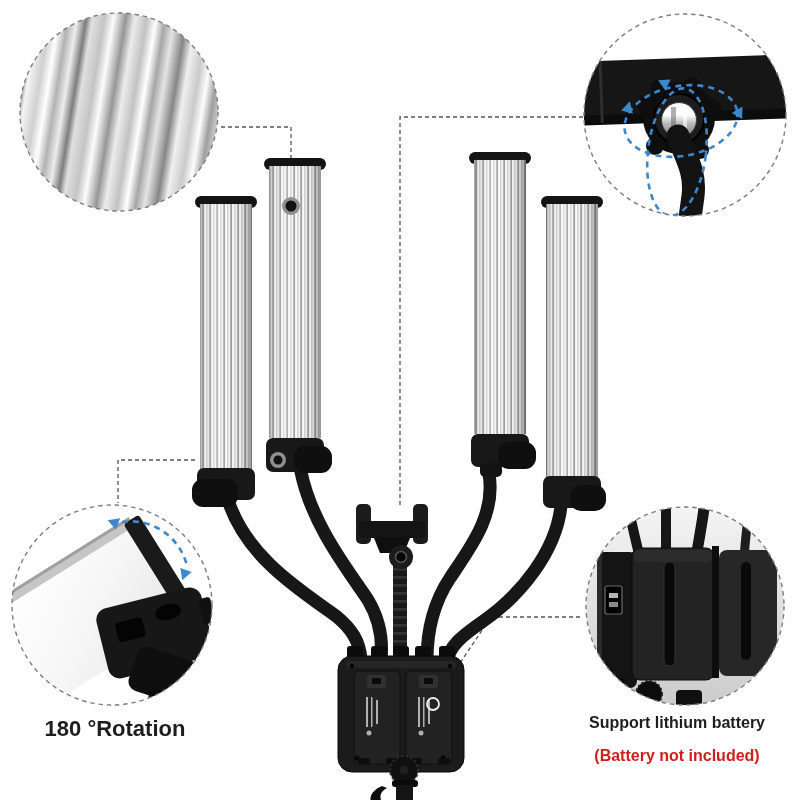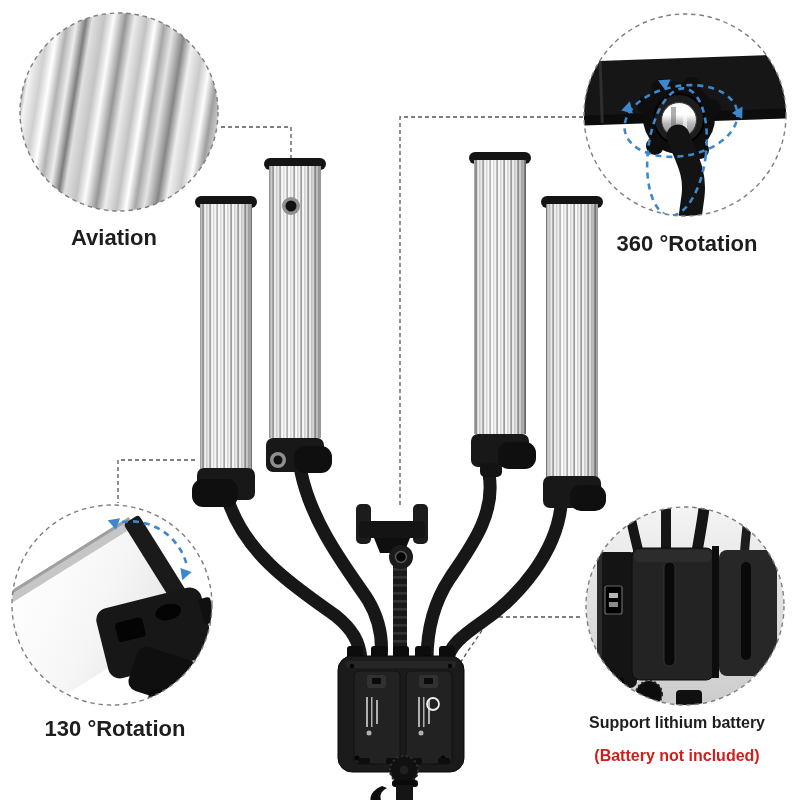--- a/index.html
+++ b/index.html
@@ -300,22 +300,20 @@
 
   <g fill="none" stroke="#7e7e7e" stroke-width="1.4" stroke-dasharray="4.5 3.8">
     <circle cx="119" cy="112" r="99"></circle>
     <circle cx="685" cy="115" r="101"></circle>
     <circle cx="112" cy="605" r="100"></circle>
     <circle cx="685" cy="606" r="99"></circle>
   </g>
 </svg>
 
 <div class="label label-aluminum">
-  <div>Aviation</div>
 </div>
-<div class="label label-360">360 °Rotation</div>
-<div class="label label-180">130 °Rotation</div>
+<div class="label label-180">180 °Rotation</div>
 <div class="label label-battery">
   <div>Support lithium battery</div>
   <div class="note">(Battery not included)</div>
 </div>
 
 </div>
 
 </body></html>

